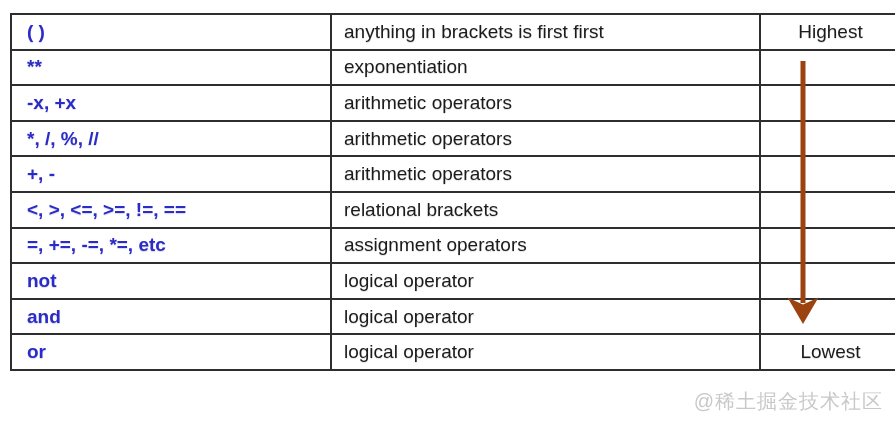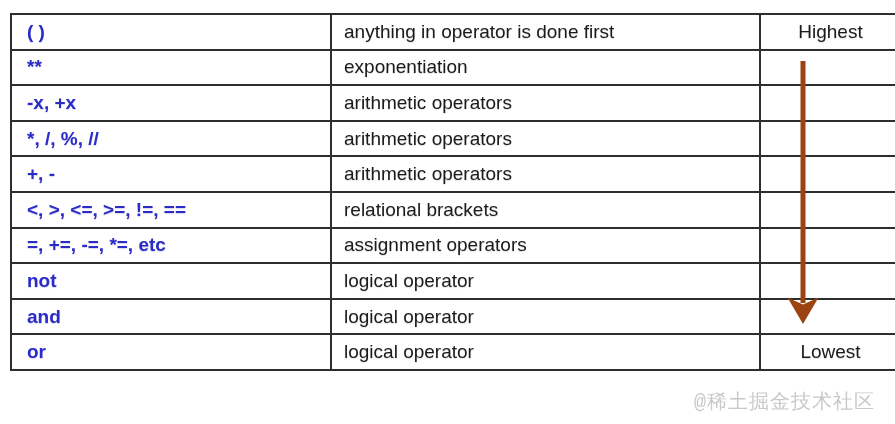--- a/index.html
+++ b/index.html
@@ -60,41 +60,40 @@
     height: 424px;
     pointer-events: none;
   }
   .watermark {
     position: absolute;
     font-size: 20px;
     white-space: nowrap;
     letter-spacing: 1px;
   }
   .wm-layer-1 {
-    right: 20px;
+    right: 12px;
     top: 388px;
     color: rgba(170,170,170,0.65);
-    font-family: Liberation Mono, monospace;
   }
   .wm-layer-2 {
     right: 3px;
     top: 393px;
     color: rgba(160,160,160,0.55);
   }
 </style>
 </head>
 <body>
 
 <div class="stage">
 
   <table class="precedence">
     <tbody>
       <tr>
         <td class="op-cell">( )</td>
-        <td class="desc-cell">anything in operator is done first</td>
+        <td class="desc-cell">anything in brackets is first first</td>
         <td class="level-cell">Highest</td>
       </tr>
       <tr>
         <td class="op-cell">**</td>
         <td class="desc-cell">exponentiation</td>
         <td class="level-cell"></td>
       </tr>
       <tr>
         <td class="op-cell">-x, +x</td>
         <td class="desc-cell">arithmetic operators</td>

